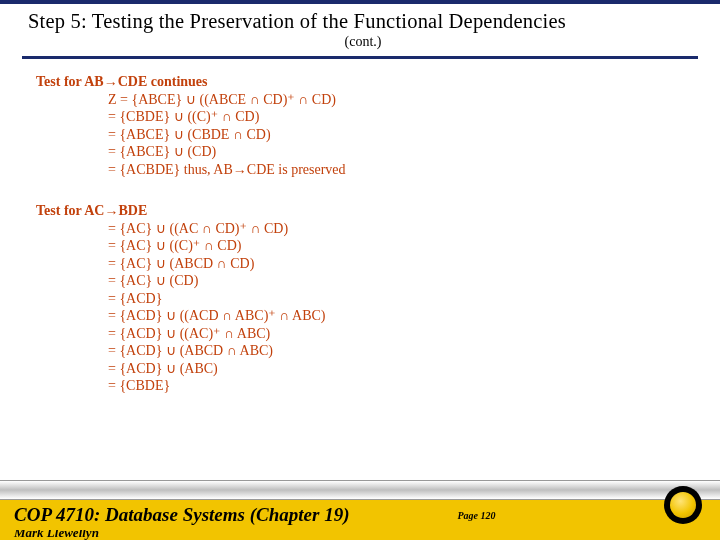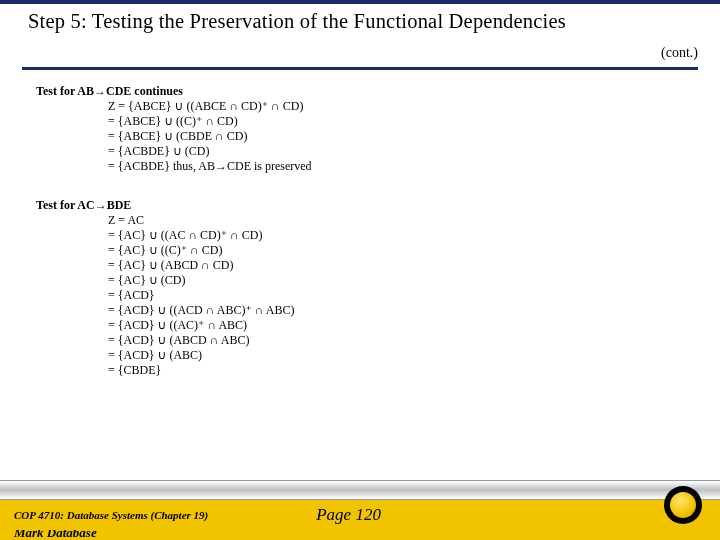--- a/index.html
+++ b/index.html
@@ -1,43 +1,43 @@
 <!DOCTYPE html>
 <html><head>
 <meta charset="utf-8">
 <style>
   * { margin: 0; padding: 0; box-sizing: border-box; }
   html, body { width: 720px; height: 540px; font-family: "Times New Roman", Times, serif; background: #fff; overflow: hidden; }
   .slide { width: 720px; height: 540px; position: relative; background: #fff; }
   .top-bar { height: 4px; background: #1a2a6c; width: 100%; }
   .title-area { padding: 6px 22px 2px 28px; }
   .title { font-size: 20.5px; color: #000; letter-spacing: 0.2px; }
-  .subtitle { text-align: right; font-size: 14px; color: #000; margin-top: 12px; }
+  .subtitle { text-align: center; font-size: 14px; color: #000; margin-top: 1px; }
   .title-underline { height: 3px; background: #1a2a6c; margin: 4px 22px 0 22px; }
-  .content { padding: 10px 28px 0 36px; font-size: 12px; line-height: 1.25; color: #000000; }
+  .content { padding: 10px 28px 0 36px; font-size: 14px; line-height: 1.25; color: #c2410c; }
   .section-head { font-weight: bold; margin-top: 4px; }
   .eqline { padding-left: 72px; }
   .block2 { margin-top: 24px; font-family: Liberation Serif, serif; }
   .footer-wrap { position: absolute; left: 0; bottom: 0; width: 100%; }
   .grad-bar {
     height: 20px;
     background: linear-gradient(to bottom, #ffffff 0%, #e6e6e6 20%, #bfbfbf 50%, #e6e6e6 80%, #ffffff 100%);
     border-top: 1px solid #999;
     border-bottom: 1px solid #999;
   }
   .footer {
     background: #f2c400;
     height: 30px;
     display: flex;
     align-items: center;
     padding: 0 10px 0 14px;
     position: relative;
   }
-  .footer-text { font-size: 11px; font-style: italic; font-weight: bold; color: #000; white-space: nowrap; }
-  .page-text { font-size: 17px; font-style: italic; font-weight: normal; color: #000; margin-left: 108px; }
+  .footer-text { font-size: 19px; font-style: italic; font-weight: bold; color: #000; white-space: nowrap; }
+  .page-text { font-size: 10px; font-style: italic; font-weight: bold; color: #000; margin-left: 108px; }
   .author-bar { background: #f2c400; height: 10px; padding-left: 14px; font-size: 13px; font-style: italic; font-weight: bold; color: #000; overflow: hidden; line-height: 6px;}
   .logo {
     position: absolute; right: 18px; bottom: 6px;
     width: 38px; height: 38px; border-radius: 50%;
     background: #000; display: flex; align-items: center; justify-content: center;
   }
   .logo-inner {
     width: 26px; height: 26px; border-radius: 50%;
     background: radial-gradient(circle at 40% 35%, #ffe477 0%, #f2c400 55%, #c99a00 100%);
   }
@@ -51,28 +51,27 @@
   <div class="title-area">
     <div class="title">Step 5: Testing the Preservation of the Functional Dependencies</div>
     <div class="subtitle">(cont.)</div>
   </div>
   <div class="title-underline"></div>
 
   <div class="content">
 
     <div class="section-head">Test for AB→CDE continues</div>
     <div class="eqline">Z = {ABCE} ∪ ((ABCE ∩ CD)⁺ ∩ CD)</div>
-    <div class="eqline">   = {ABCE} ∪ ((C)⁺ ∩ CD)</div>
+    <div class="eqline">   = {CBDE} ∪ ((C)⁺ ∩ CD)</div>
     <div class="eqline">   = {ABCE} ∪ (CBDE ∩ CD)</div>
-    <div class="eqline">   = {ACBDE} ∪ (CD)</div>
+    <div class="eqline">   = {ABCE} ∪ (CD)</div>
     <div class="eqline">   = {ACBDE} thus, AB→CDE is preserved</div>
 
     <div class="block2">
       <div class="section-head">Test for AC→BDE</div>
-      <div class="eqline">Z = AC</div>
       <div class="eqline">   = {AC} ∪ ((AC ∩ CD)⁺ ∩ CD)</div>
       <div class="eqline">   = {AC} ∪ ((C)⁺ ∩ CD)</div>
       <div class="eqline">   = {AC} ∪ (ABCD ∩ CD)</div>
       <div class="eqline">   = {AC} ∪ (CD)</div>
       <div class="eqline">   = {ACD}</div>
       <div class="eqline">   = {ACD} ∪ ((ACD ∩ ABC)⁺ ∩ ABC)</div>
       <div class="eqline">   = {ACD} ∪ ((AC)⁺ ∩ ABC)</div>
       <div class="eqline">   = {ACD} ∪ (ABCD ∩ ABC)</div>
       <div class="eqline">   = {ACD} ∪ (ABC)</div>
       <div class="eqline">   = {CBDE}</div>
@@ -82,15 +81,15 @@
 
   <div class="footer-wrap">
     <div class="grad-bar"></div>
     <div class="footer">
       <span class="footer-text">COP 4710: Database Systems  (Chapter 19)</span>
       <span class="page-text">Page 120</span>
       <div class="logo">
         <div class="logo-inner"></div>
       </div>
     </div>
-    <div class="author-bar">Mark Database</div>
+    <div class="author-bar">Mark Llewellyn</div>
   </div>
 </div>
 
 </body></html>

